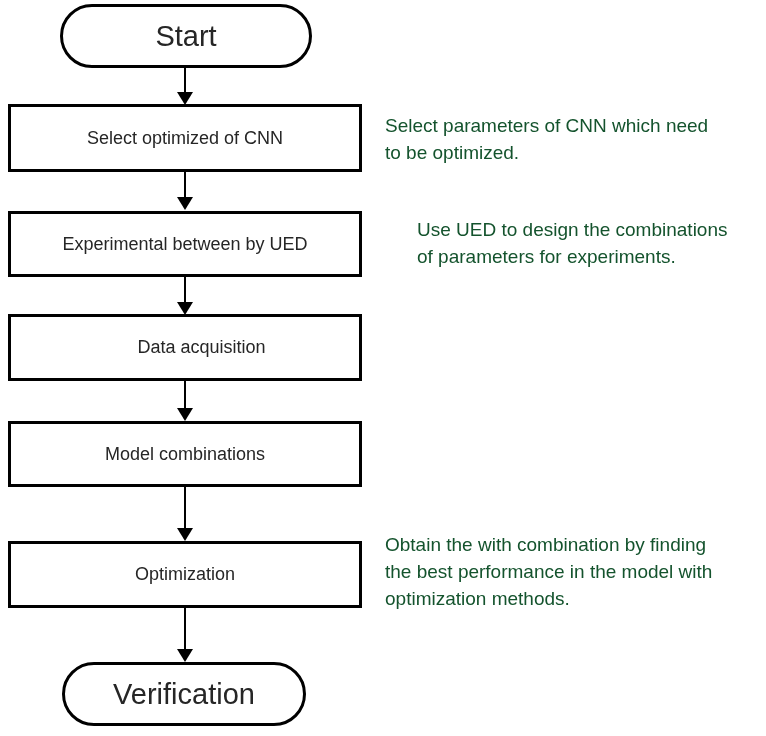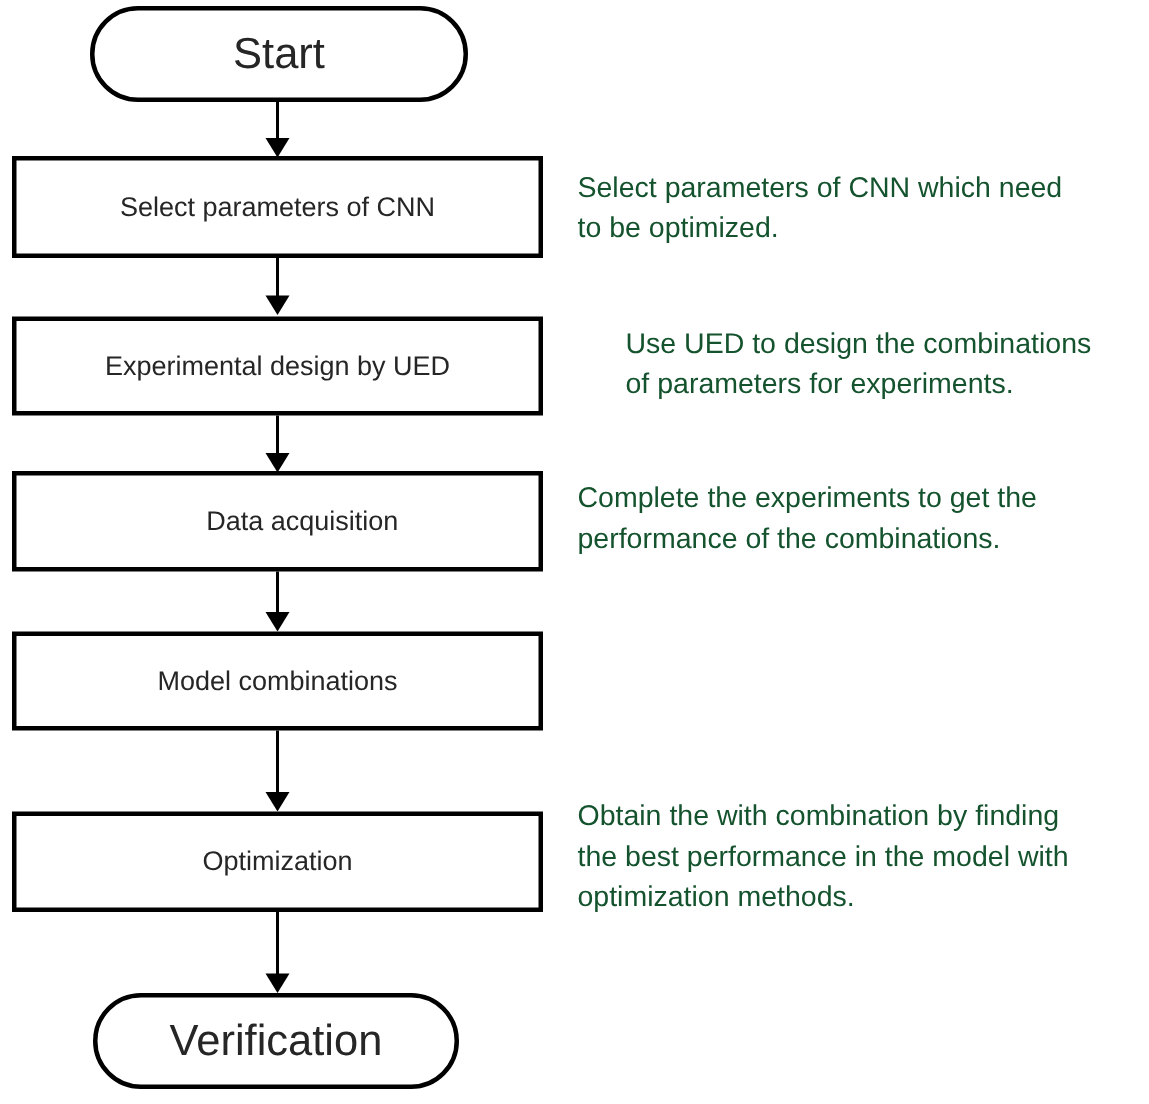--- a/index.html
+++ b/index.html
@@ -80,46 +80,44 @@
   <div class="node stadium" style="left:60px; top:4px; width:252px; height:64px;">
     <span class="stadium-label">Start</span>
   </div>
 
   <div class="arrow" style="top:67px; height:38px;">
     <div class="stem"></div>
     <div class="head"></div>
   </div>
 
   <div class="node box" style="top:104px; height:68px;">
-    <span class="box-label">Select parameters of CNN</span>
+    <span class="box-label">Select optimized of CNN</span>
   </div>
   <div class="note" style="top:112px;">Select parameters of CNN which need
 to be optimized.</div>
 
   <div class="arrow" style="top:172px; height:38px;">
     <div class="stem"></div>
     <div class="head"></div>
   </div>
 
   <div class="node box" style="top:211px; height:66px;">
-    <span class="box-label">Experimental design by UED</span>
+    <span class="box-label">Experimental between by UED</span>
   </div>
   <div class="note" style="top:216px;margin-left:32px;">Use UED to design the combinations
 of parameters for experiments.</div>
 
   <div class="arrow" style="top:277px; height:38px;">
     <div class="stem"></div>
     <div class="head"></div>
   </div>
 
   <div class="node box" style="top:314px; height:67px;padding-left:33px;">
     <span class="box-label">Data acquisition</span>
   </div>
-  <div class="note" style="top:319px;">Complete the experiments to get the
-performance of the combinations.</div>
 
   <div class="arrow" style="top:381px; height:40px;">
     <div class="stem"></div>
     <div class="head"></div>
   </div>
 
   <div class="node box" style="top:421px; height:66px;">
     <span class="box-label">Model combinations</span>
   </div>
 

